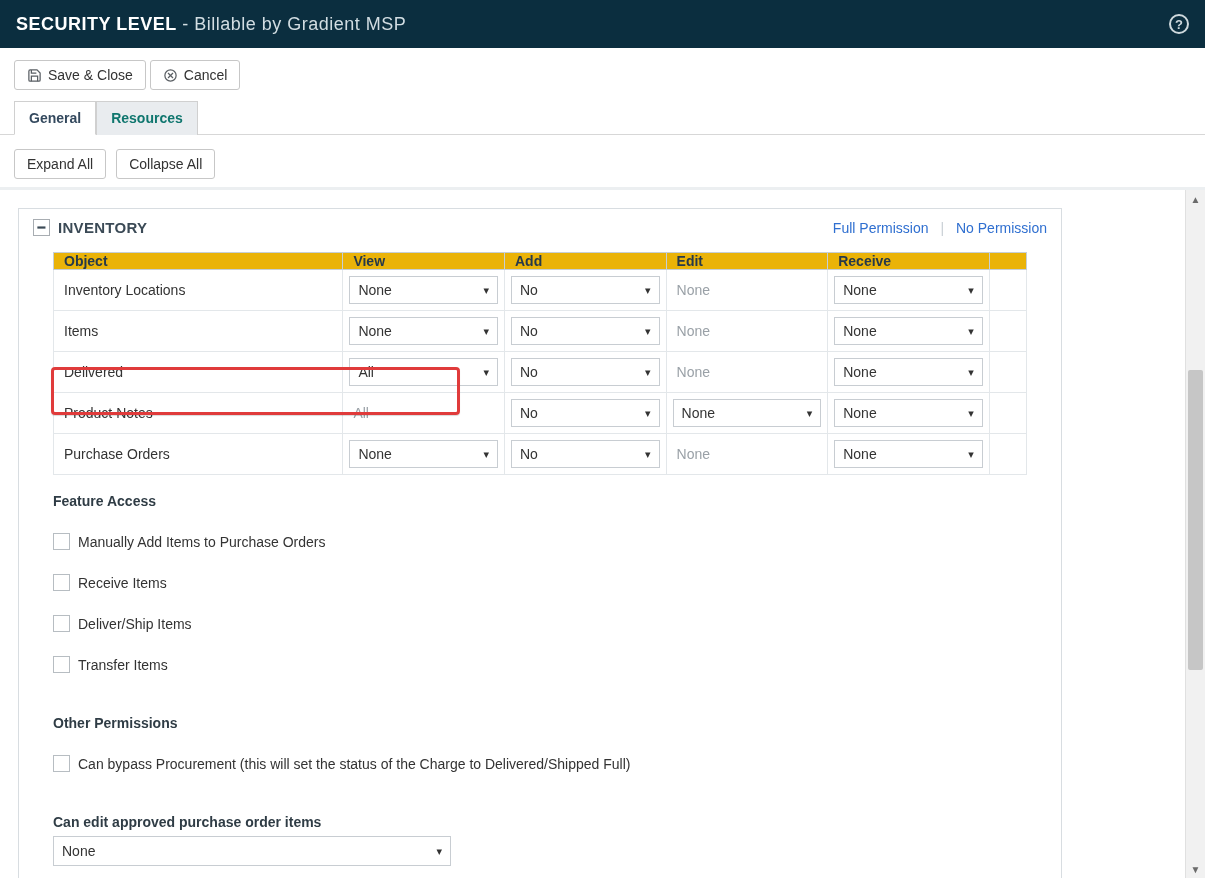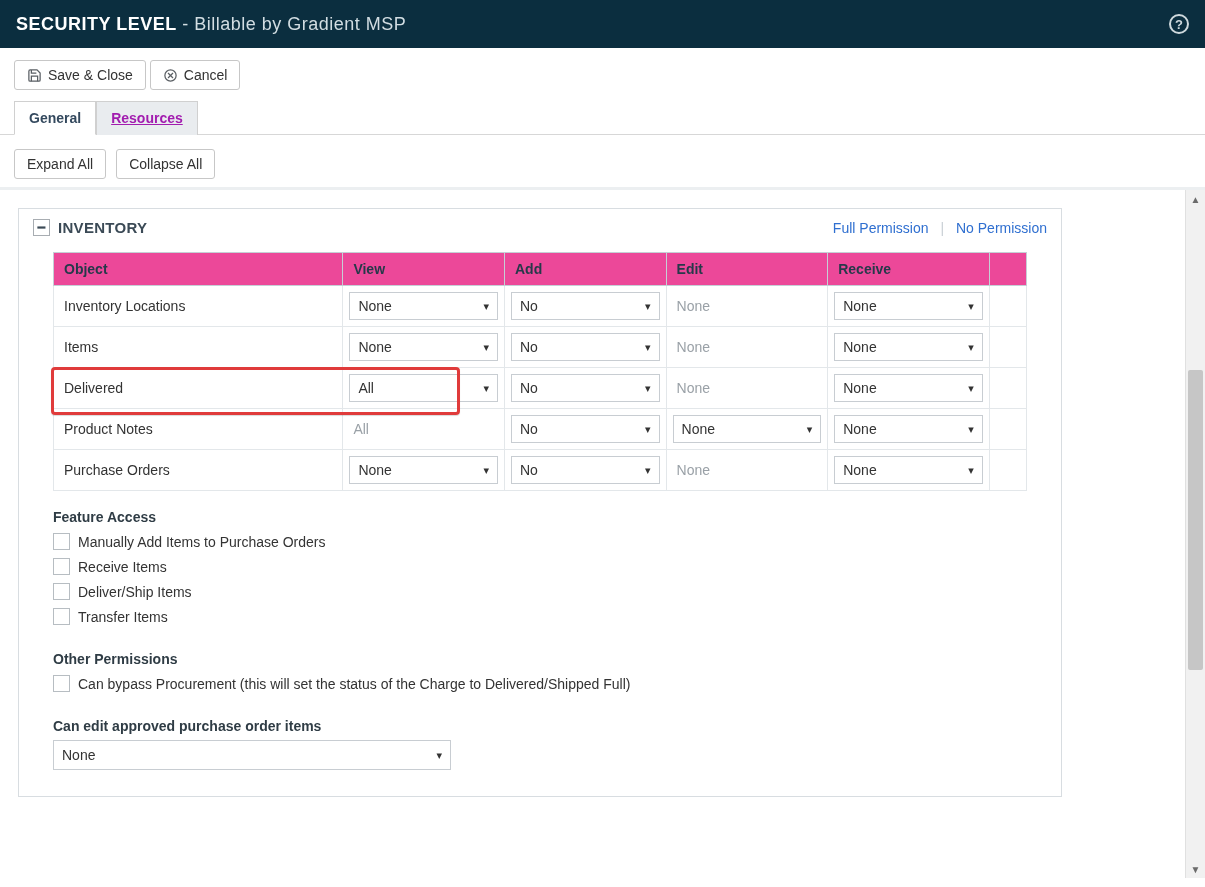--- a/index.html
+++ b/index.html
@@ -62,21 +62,21 @@
     position:relative;
     top:1px;
     font-weight:600;
   }
   .tab.active {
     background:#fff;
     color:#34495e;
     border-bottom:1px solid #fff;
     text-align:right;
   }
-  .tab.inactive { color:#a21caf;text-decoration:underline; }
+  .tab.inactive { color:#0f766e; }
 
   
   .expandrow { padding: 14px 14px 8px; display:flex; gap:10px; }
 
   
   .scroll-area {
     position: relative;
     height: calc(100% - 48px - 56px - 40px - 52px);
     overflow: hidden;
     border-top: 3px solid #eceff1;
@@ -127,22 +127,22 @@
   .panel-note { color:#4a5560; font-size:14px; margin: 22px 0 20px; }
 
   .subhead { font-weight:700; color:#2f3c45; font-size:14px; margin: 4px 0 6px; }
 
   
   table.perm {
     width:100%; border-collapse:collapse; table-layout:fixed;
     border:1px solid #d6dbe0;
   }
   table.perm th {
-    background:#ec4899; color:#26394a; font-weight:700; text-align:left;
-    padding:8px 10px; font-size:14px; border:1px solid #c6cfd6;
+    background:#eab308; color:#26394a; font-weight:700; text-align:left;
+    padding:0 10px; font-size:14px; border:1px solid #c6cfd6;
   }
   table.perm td {
     border:1px solid #e3e7ea; padding:6px 6px; vertical-align:middle; font-size:14px;
     color:#333; background:#fff;
   }
   table.perm td.obj { padding-left:10px; }
   table.perm td.staticgrey { color:#9aa1a7; }
   table.perm col.c1 { width:265px; }
   table.perm col.c2 { width:148px; }
   table.perm col.c3 { width:148px; }
@@ -159,21 +159,21 @@
   .sel-wide { width:398px; height:30px; }
 
   
   .highlight {
     border:3px solid #e03b3b; border-radius:4px;
     box-shadow: 0 1px 1px rgba(0,0,0,.15);
     position:absolute;
   }
 
   
-  .cbrow { display:flex; align-items:center; gap:8px; margin:8px 0; }
+  .cbrow { display:flex; align-items:center; gap:8px; margin:24px 0; }
   .cb {
     width:17px; height:17px; border:1px solid #b7bdc2; background:#fff; cursor:pointer;
   }
 
   .sectiongap { height:14px; }
 </style>
 </head>
 <body>
 
 <div class="header-bar">

